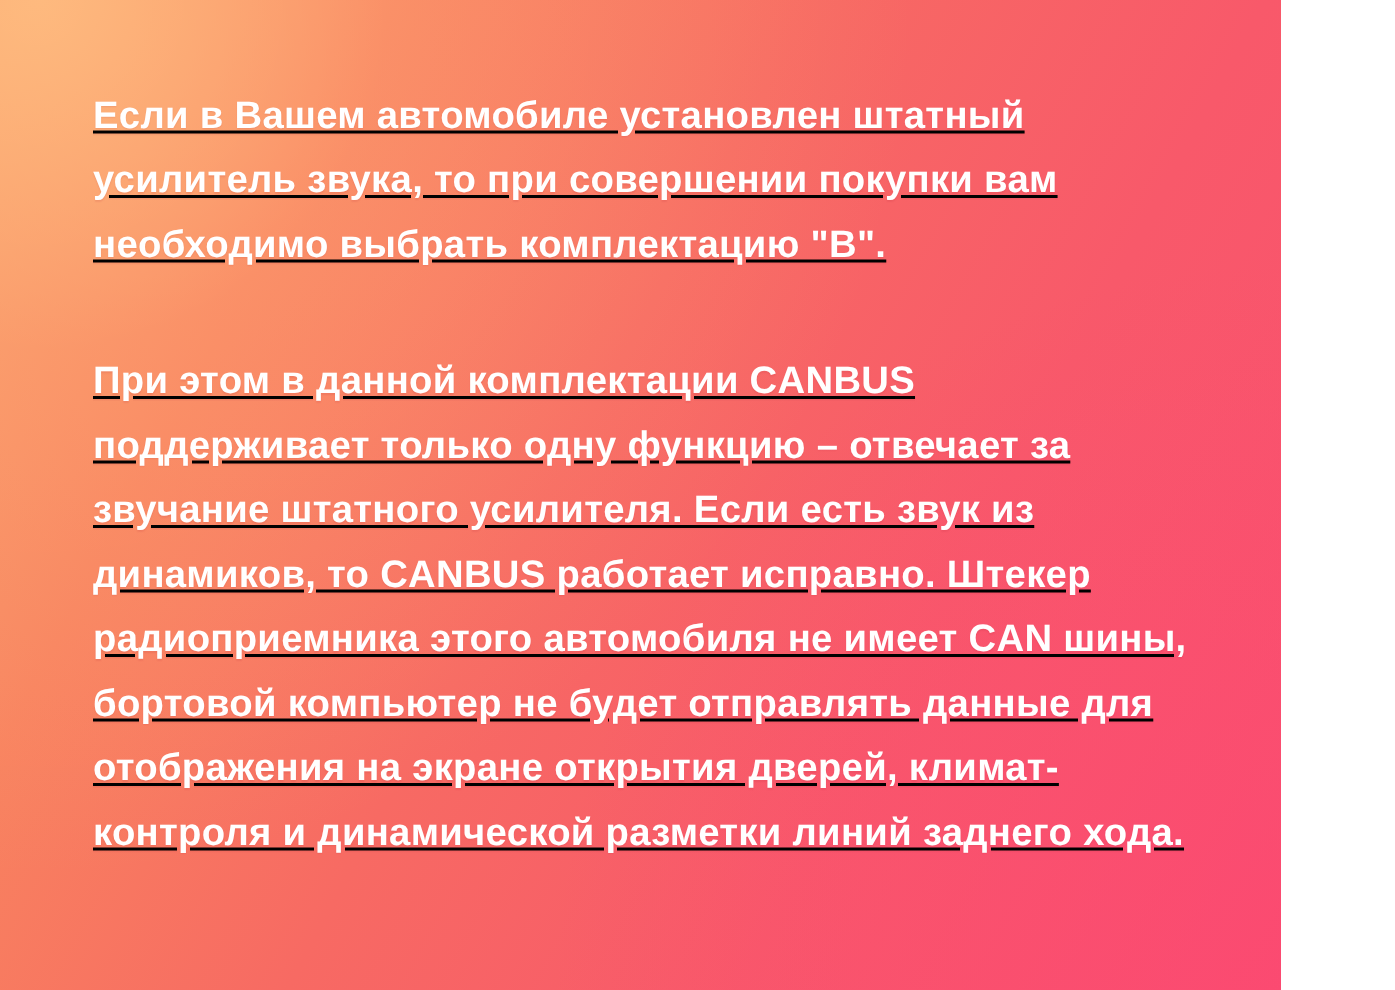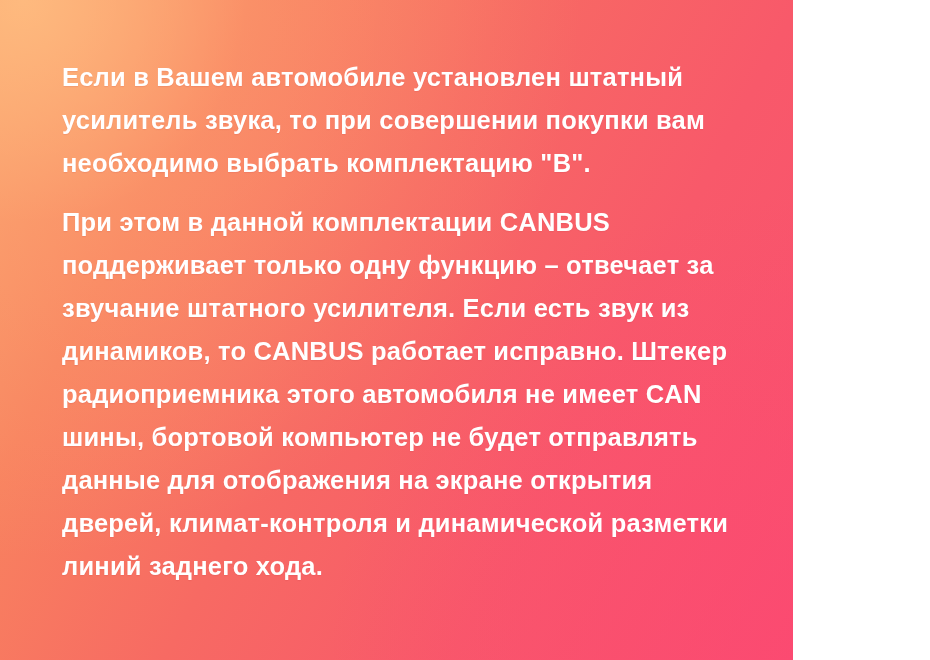--- a/index.html
+++ b/index.html
@@ -7,25 +7,26 @@
     padding: 0;
   }
   body {
     width: 930px;
     height: 660px;
     overflow: hidden;
     font-family: "Liberation Sans", sans-serif;
   }
   .poster {
     position: relative;
-    width: 793px;
+    width: 854px;
     height: 660px;
     box-sizing: border-box;
     background: linear-gradient(118deg, #f8a36a 0%, #f8825f 22%, #f76a63 45%, #f8596a 70%, #fa4f6f 100%);
     padding: 56px 62px 20px 62px;
+    text-decoration: underline;
   }
   
   .poster::before {
     content: "";
     position: absolute;
     inset: 0;
     background: radial-gradient(circle at 3% 0%, rgba(255,190,130,0.85) 0%, rgba(255,170,120,0.35) 22%, rgba(255,120,110,0.0) 55%);
     pointer-events: none;
   }
   .poster::after {
@@ -43,21 +44,21 @@
     color: #ffffff;
     font-size: 25.5px;
     line-height: 43px;
     font-weight: bold;
     letter-spacing: 0.2px;
     margin: 0;
     text-align: left;
     text-shadow: 0 1px 1px rgba(180,40,60,0.12);
   }
   .para + .para {
-    margin-top: 16px;
+    margin-top: 48px;
   }
 </style>
 </head>
 <body>
 
 <div class="poster">
   <div class="content">
     <p class="para">Если в Вашем автомобиле установлен штатный усилитель звука, то при совершении покупки вам необходимо выбрать комплектацию "B".</p>
     <p class="para">При этом в данной комплектации CANBUS поддерживает только одну функцию – отвечает за звучание штатного усилителя. Если есть звук из динамиков, то CANBUS работает исправно. Штекер радиоприемника этого автомобиля не имеет CAN шины, бортовой компьютер не будет отправлять данные для отображения на экране открытия дверей, климат-контроля и динамической разметки линий заднего хода.</p>
   </div>

